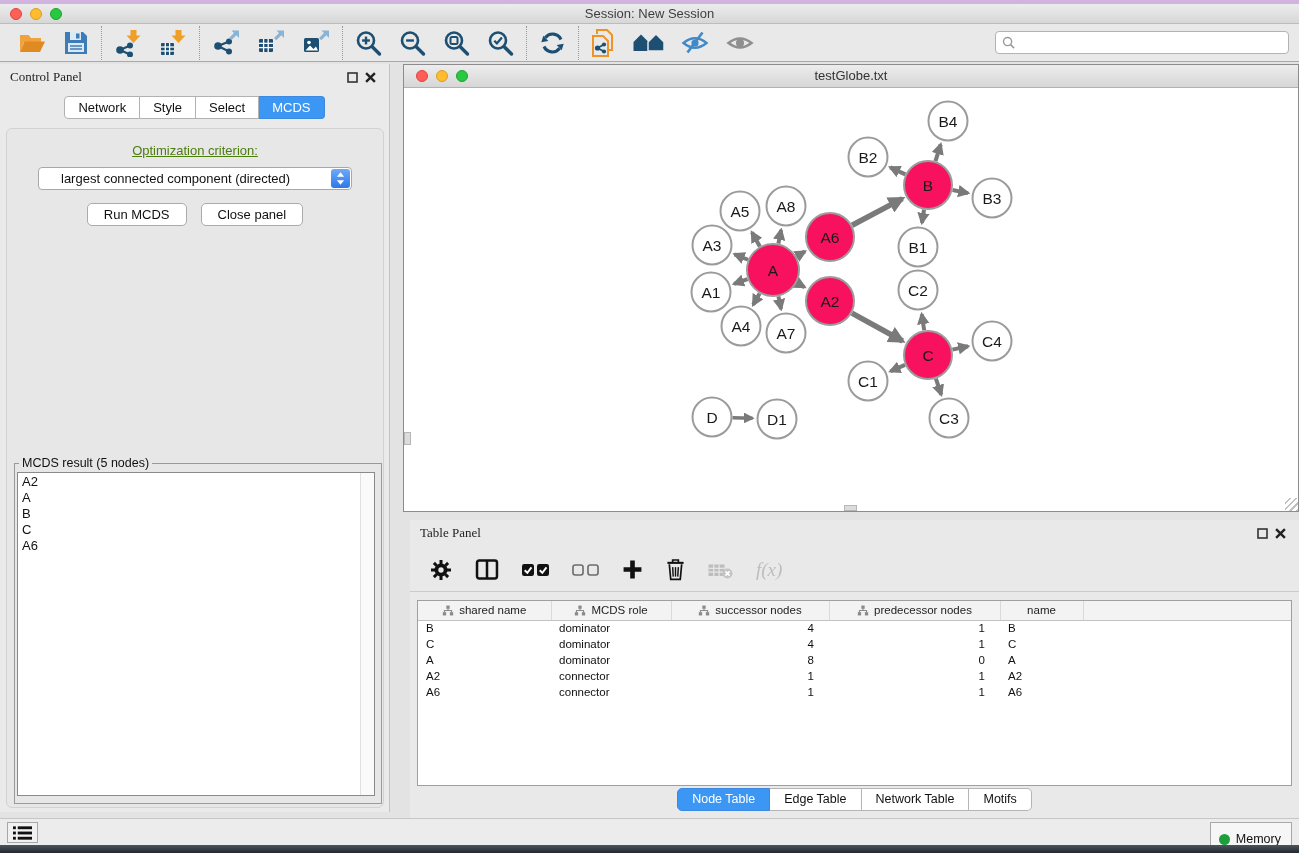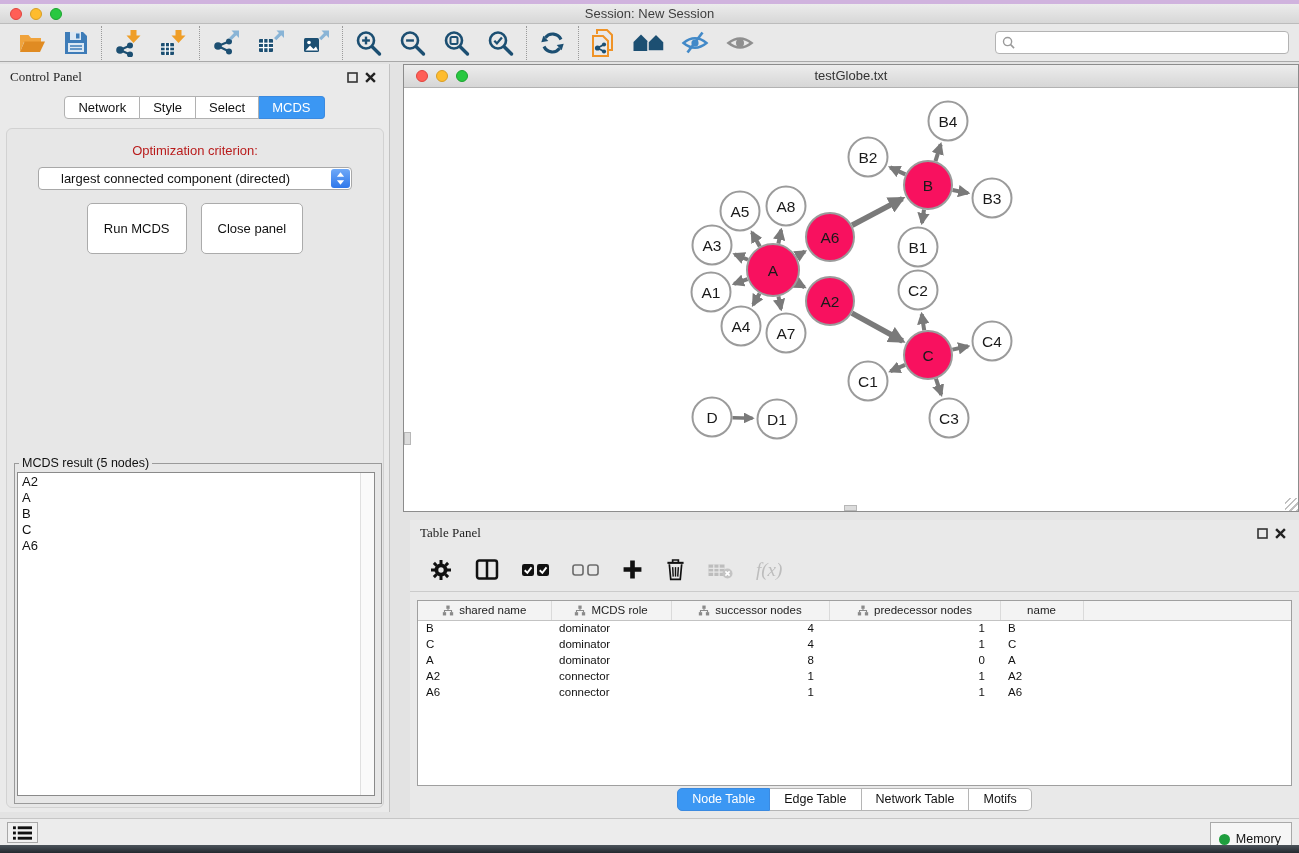--- a/index.html
+++ b/index.html
@@ -51,36 +51,36 @@
     background:#fff; border:1px solid #b1b1b1; border-left-width:0;
     font-size:13px; color:#111; padding:3px 13px; line-height:15px; cursor:default;
   }
   .cp-tab:first-child { border-left-width:1px; border-radius:4px 0 0 4px; }
   .cp-tab:last-child  { border-radius:0 4px 4px 0; }
   .cp-tab.active { background:#3b97f3; border-color:#3b8ae0; color:#fff; }
   .cp-inner {
     position:absolute; left:6px; top:64px; width:378px; height:680px;
     background:#e7e7e7; border:1px solid #d2d2d2; border-radius:6px;
   }
-  .opt-label { text-align:center; margin-top:14px; font-size:13px; color:#b91c1c; }
+  .opt-label { text-align:center; margin-top:14px; font-size:13px; color:#4d7c0f;text-decoration:underline; }
   .selectbox {
     position:relative; width:314px; height:23px; margin:9px auto 0 auto;
     background:#fff; border:1px solid #a8a8a8; border-radius:4px;
   }
   .selectbox .sel-text { font-size:13px; line-height:21px; padding-left:22px; color:#111;
     white-space:nowrap; overflow:hidden; }
   .sel-stepper {
     position:absolute; right:1px; top:1px; width:19px; height:19px; border-radius:3px;
     background:linear-gradient(#6fa9f8,#2e77ea); display:flex; flex-direction:column;
     align-items:center; justify-content:center; gap:1px;
   }
   .btn-row { display:flex; justify-content:center; gap:14px; margin-top:13px; }
   .push-btn {
     background:#fff; border:1px solid #ababab; border-radius:5px;
-    font-size:13px; color:#111; padding:17px 16px; font-family:inherit; cursor:default;
+    font-size:13px; color:#111; padding:3px 16px; font-family:inherit; cursor:default;
   }
   .mcds-fieldset {
     position:absolute; left:14px; top:392px; width:368px; height:348px;
     border:1px solid #9a9a9a; padding:2px 6px 7px 2px; background:transparent;
   }
   .mcds-fieldset legend { font-size:12.5px; color:#111; padding:0 3px; margin-left:2px; }
   .mcds-listbox {
     position:relative; width:100%; height:100%; background:#fff; border:1px solid #8a8a8a; overflow:hidden;
   }
   .mcds-list { list-style:none; padding:1px 0 0 4px; }

